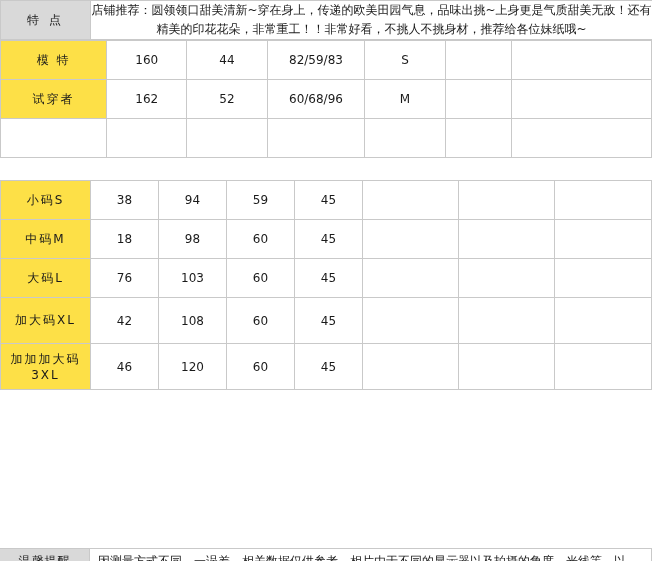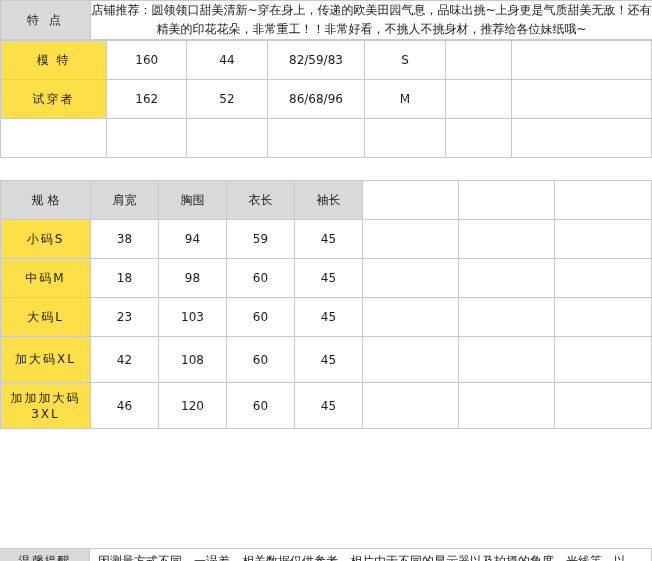--- a/index.html
+++ b/index.html
@@ -143,21 +143,21 @@
         <td>44</td>
         <td>82/59/83</td>
         <td>S</td>
         <td class="blank"></td>
         <td class="nob"></td>
       </tr>
       <tr>
         <td class="label">试穿者</td>
         <td>162</td>
         <td>52</td>
-        <td>86/68/96</td>
+        <td>60/68/96</td>
         <td>M</td>
         <td class="blank"></td>
         <td class="nob"></td>
       </tr>
       <tr>
         <td class="blank"></td>
         <td class="blank"></td>
         <td class="blank"></td>
         <td class="blank"></td>
         <td class="blank"></td>
@@ -175,30 +175,20 @@
       <col style="width:68px">
       <col style="width:68px">
       <col style="width:68px">
       <col style="width:68px">
       <col style="width:96px">
       <col style="width:96px">
       <col style="width:97px">
     </colgroup>
     <tbody>
       <tr>
-        <td class="hdr">规 格</td>
-        <td class="hdr">肩宽</td>
-        <td class="hdr">胸围</td>
-        <td class="hdr">衣长</td>
-        <td class="hdr">袖长</td>
-        <td class="blank"></td>
-        <td class="blank"></td>
-        <td class="blank"></td>
-      </tr>
-      <tr>
         <td class="label">小码S</td>
         <td>38</td>
         <td>94</td>
         <td>59</td>
         <td>45</td>
         <td class="blank"></td>
         <td class="blank"></td>
         <td class="blank"></td>
       </tr>
       <tr>
@@ -206,21 +196,21 @@
         <td>18</td>
         <td>98</td>
         <td>60</td>
         <td>45</td>
         <td class="blank"></td>
         <td class="blank"></td>
         <td class="blank"></td>
       </tr>
       <tr>
         <td class="label">大码L</td>
-        <td>23</td>
+        <td>76</td>
         <td>103</td>
         <td>60</td>
         <td>45</td>
         <td class="blank"></td>
         <td class="blank"></td>
         <td class="blank"></td>
       </tr>
       <tr class="tall">
         <td class="label">加大码XL</td>
         <td>42</td>

